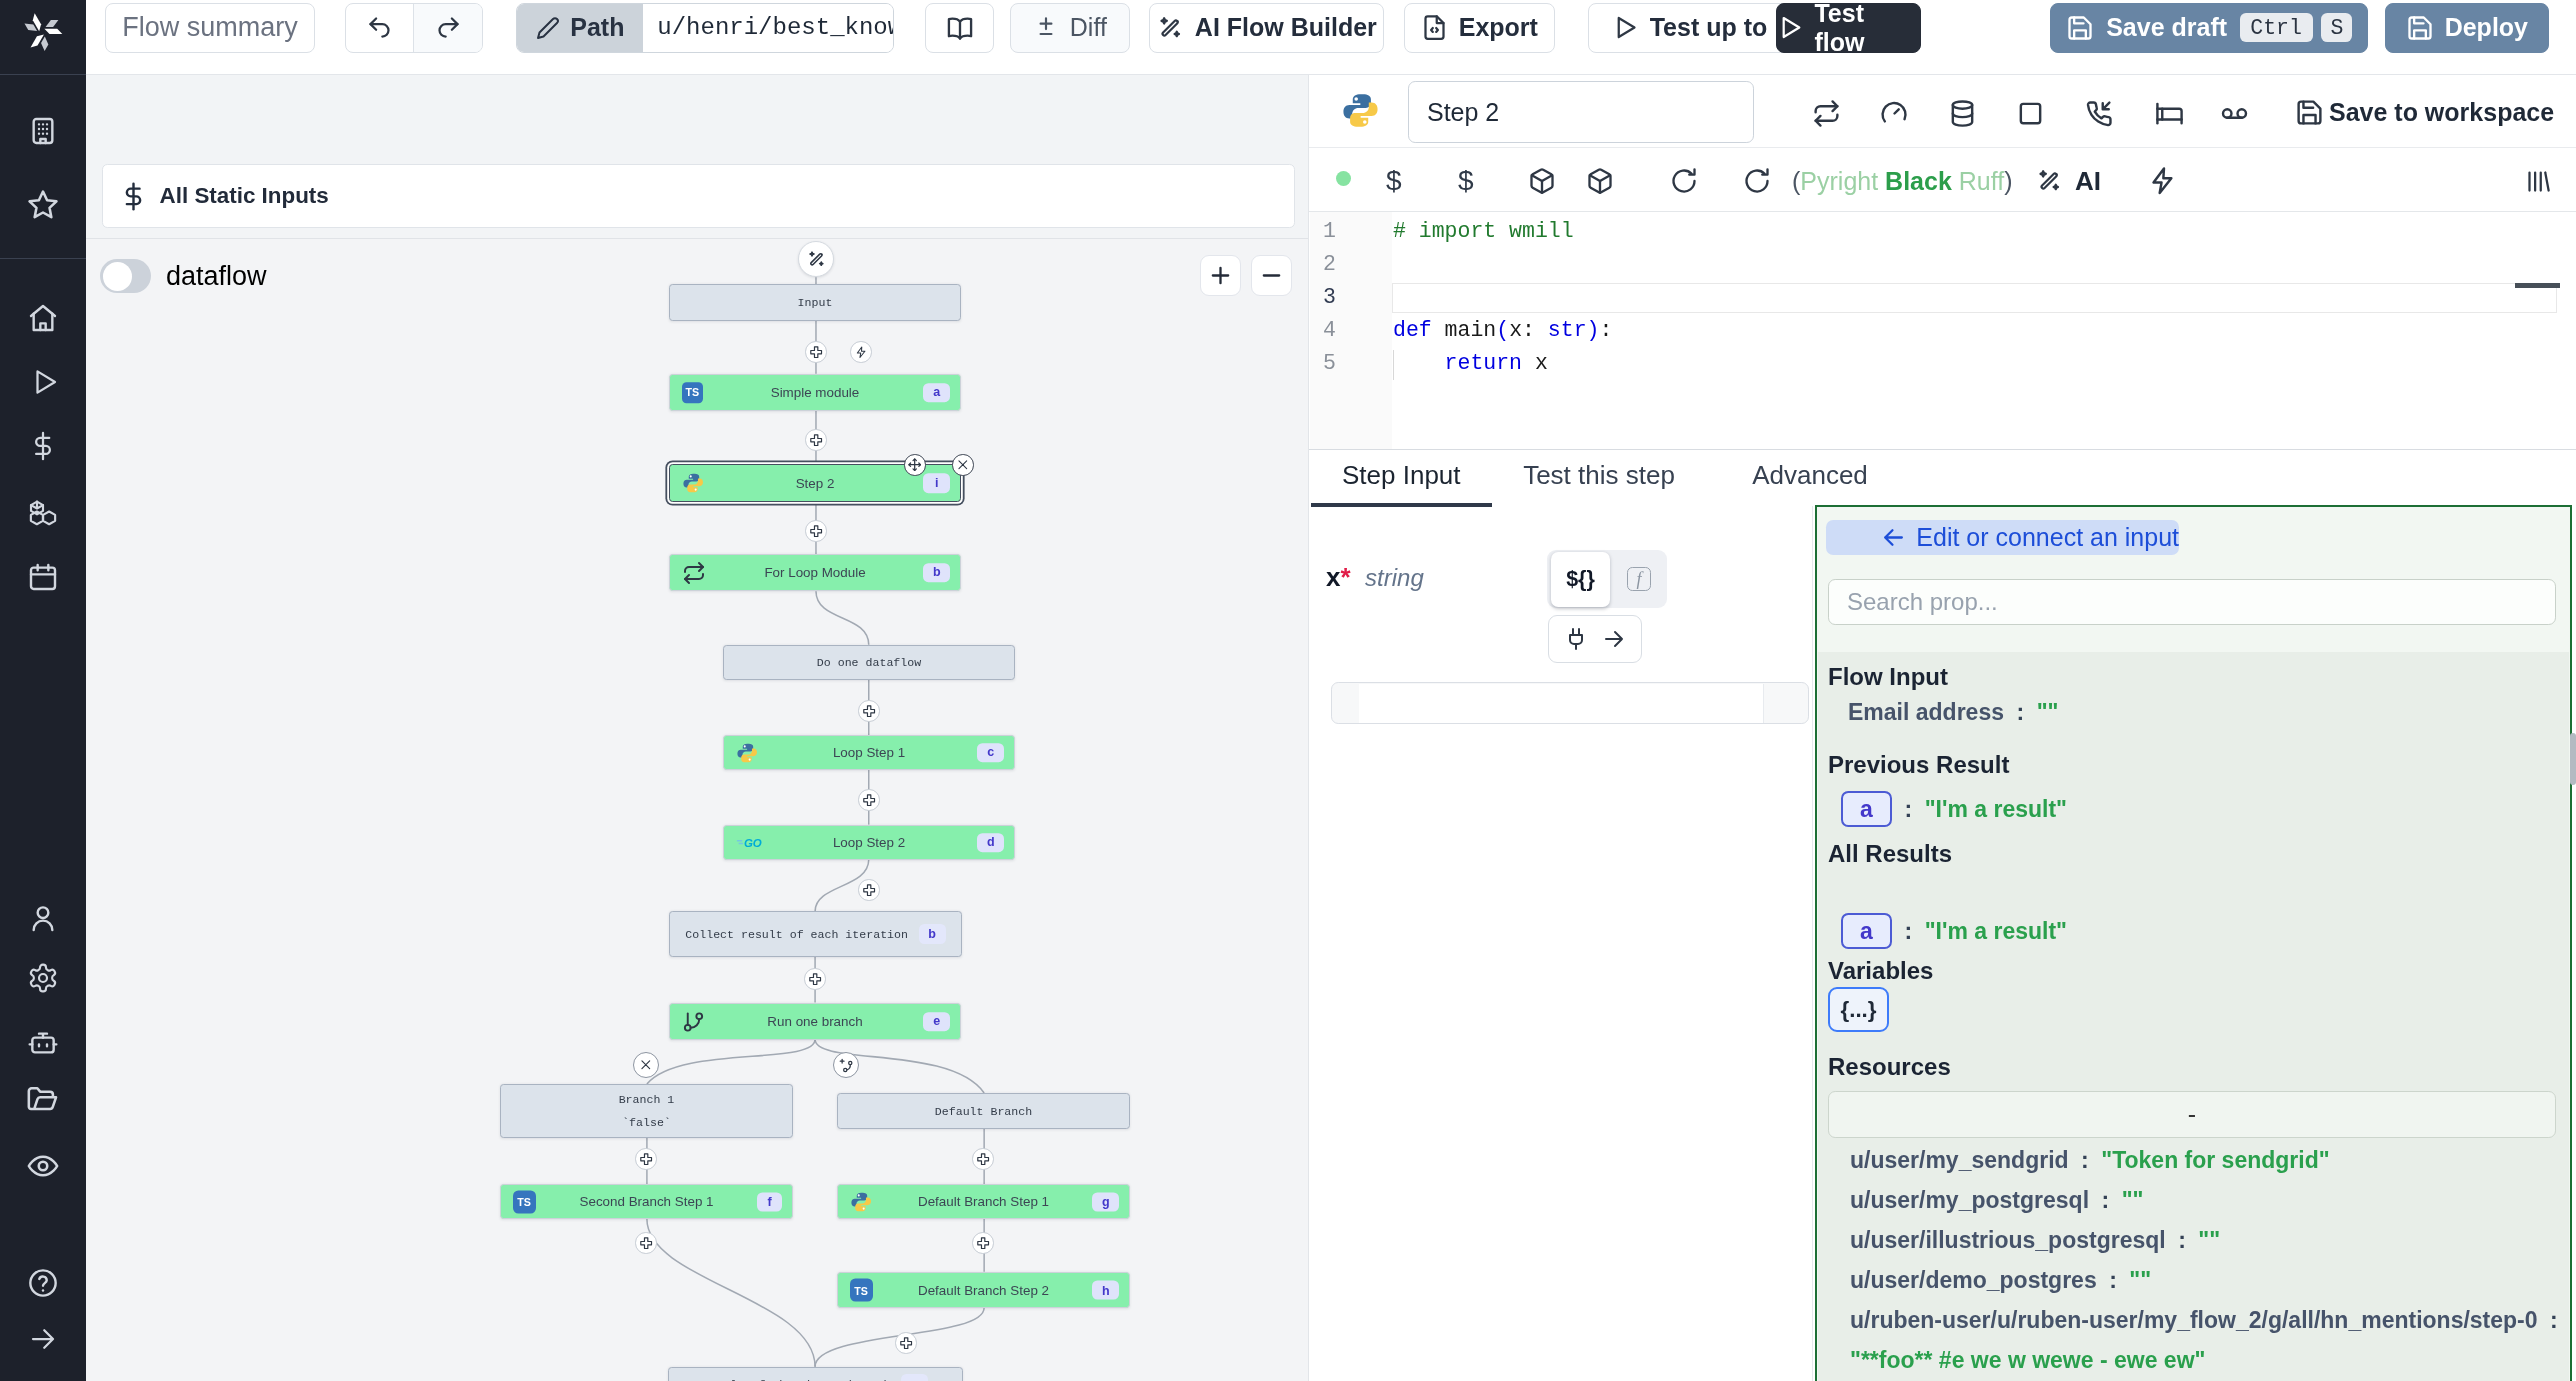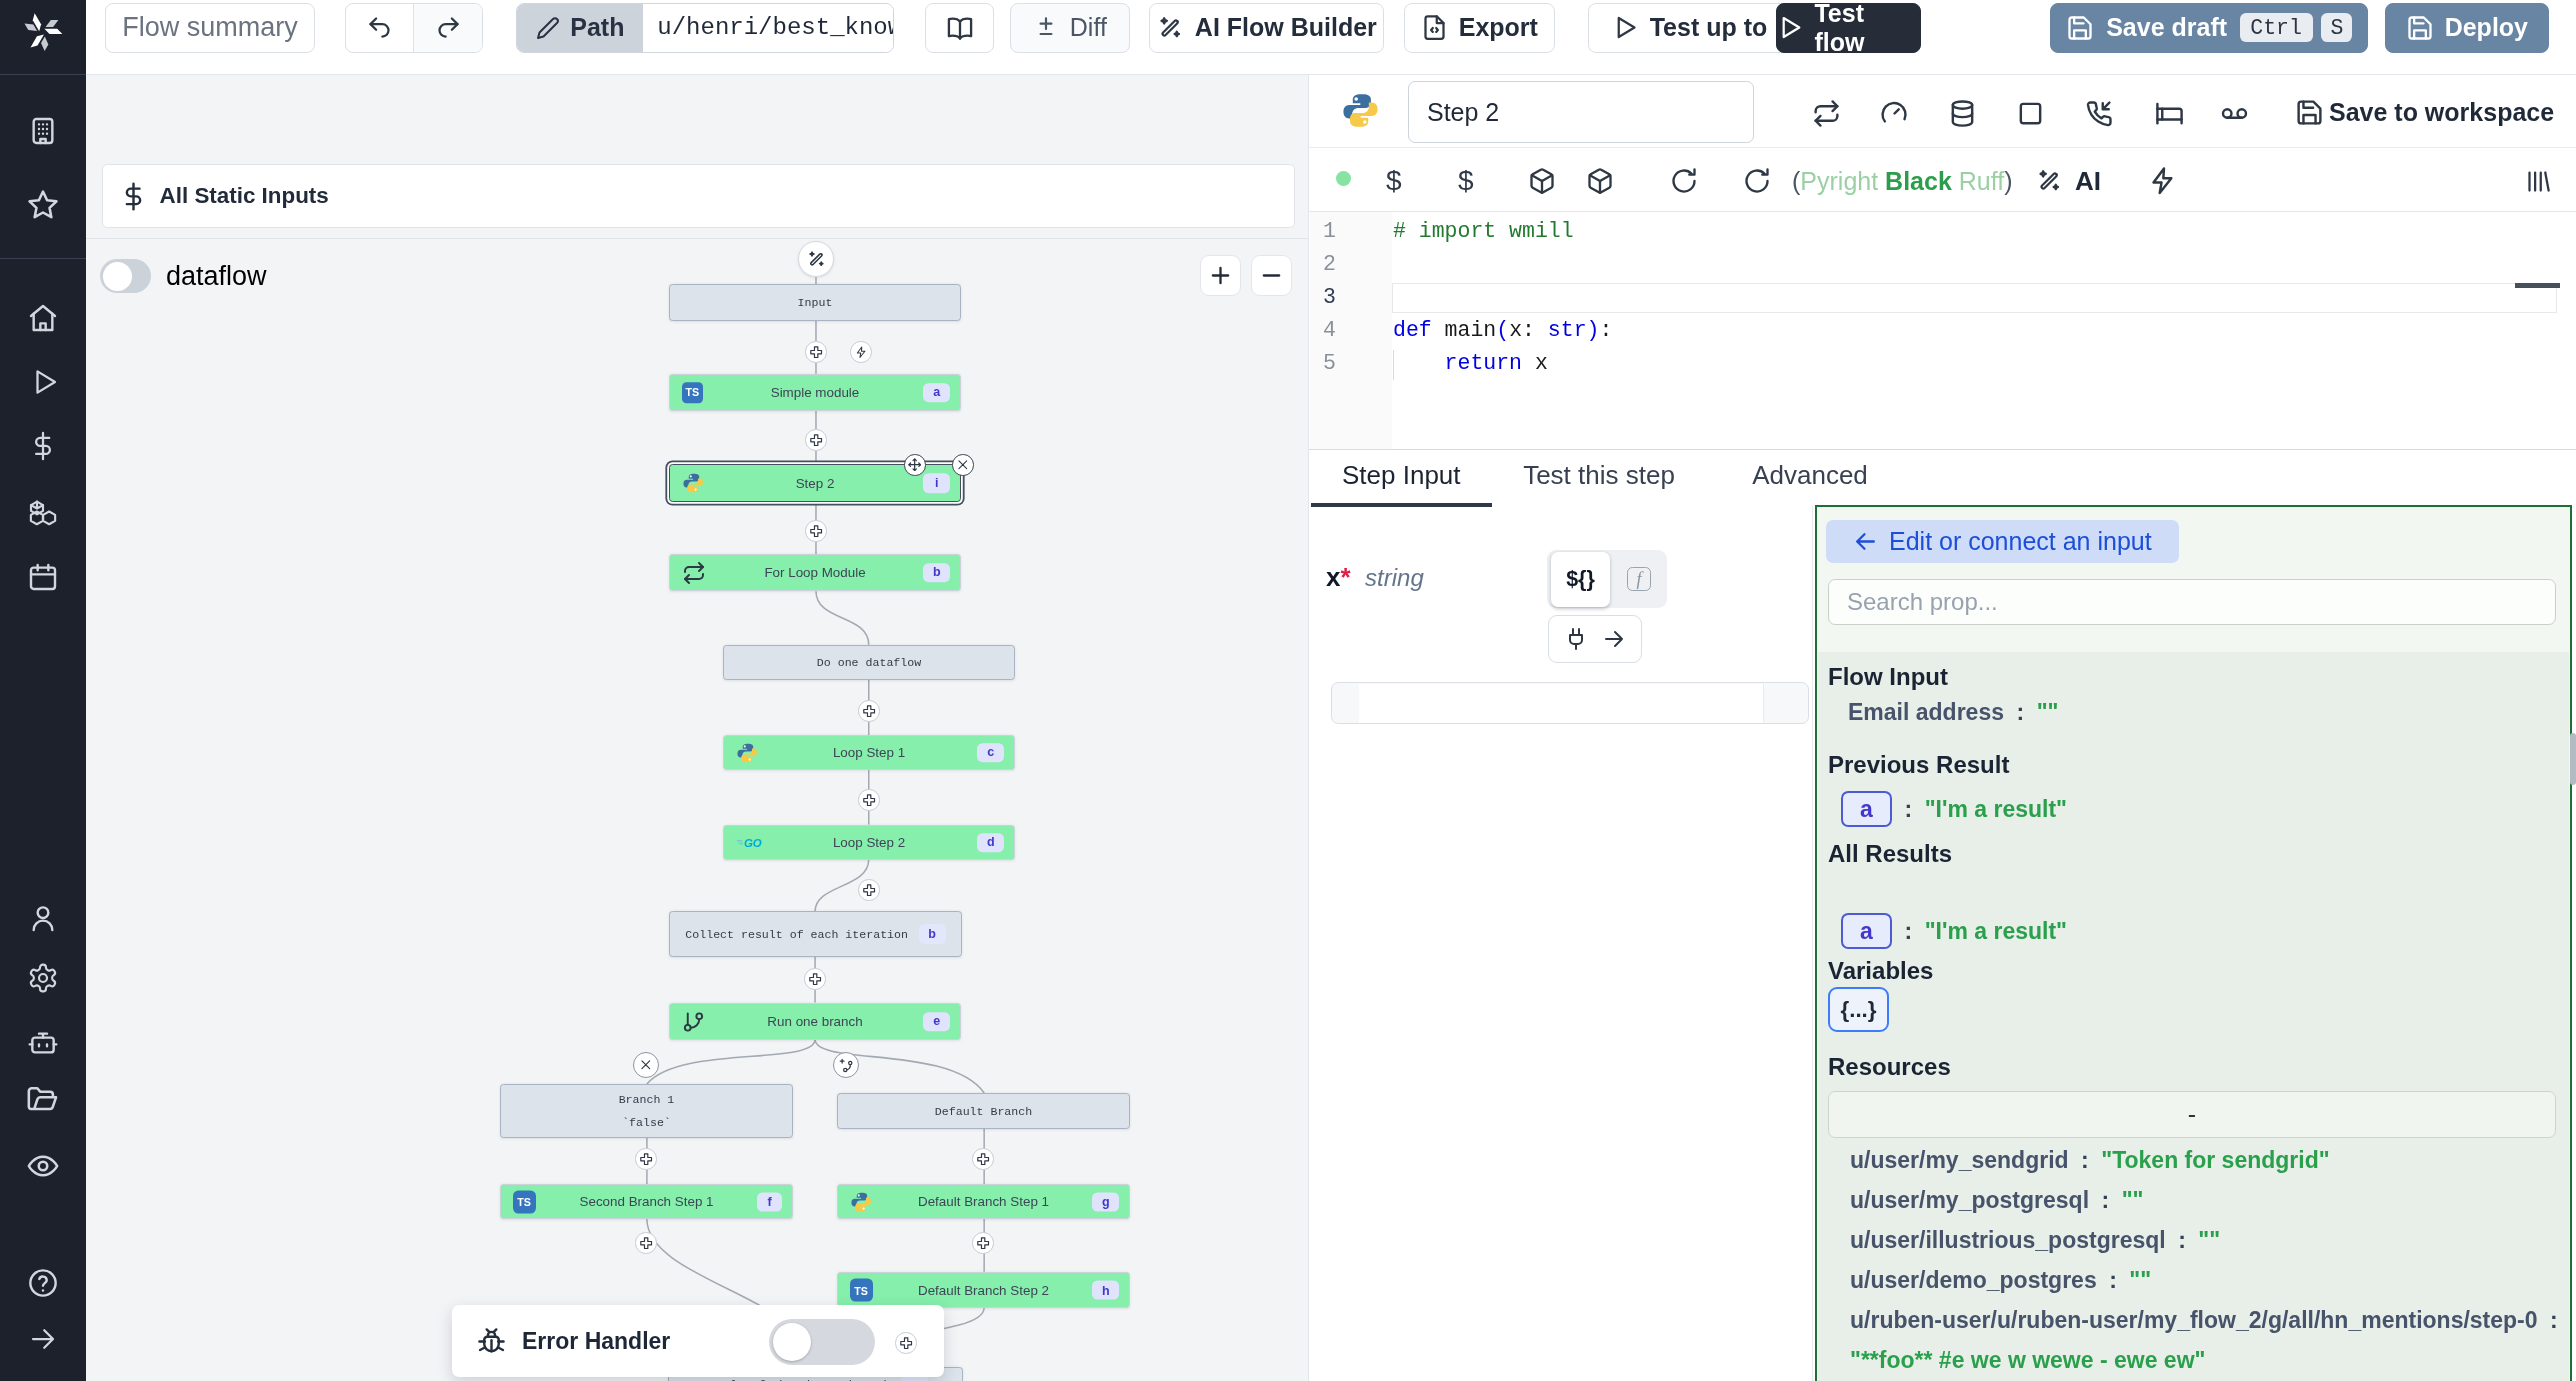--- a/index.html
+++ b/index.html
@@ -449,33 +449,20 @@
       <svg class="ic" width="14.3" height="14.3" viewBox="0 0 24 24" style="stroke-width:2">
         <path d="M9.2 3h5.6v6.2H21v5.6h-6.2V21H9.2v-6.2H3V9.2h6.2Z"></path>
       </svg>
     </div>
   <div class="plus" style="left:809px;top:1257px;z-index:6">
       <svg class="ic" width="14.3" height="14.3" viewBox="0 0 24 24" style="stroke-width:2">
         <path d="M9.2 3h5.6v6.2H21v5.6h-6.2V21H9.2v-6.2H3V9.2h6.2Z"></path>
       </svg>
     </div>
 
-  <div class="abs" style="left:366px;top:1230px;width:492px;height:72px;background:#fff;border-radius:7.2px;box-shadow:0 5.4px 16px rgba(15,23,42,.16);z-index:5;display:flex;align-items:center;padding-left:25px;gap:16px">
-    <svg class="ic" width="29" height="29" viewBox="0 0 24 24" style="stroke:#232d3d;stroke-width:2">
-        <path d="m8 2 1.9 1.9M16 2l-1.9 1.9"></path>
-        <path d="M9 7.5V7a3 3 0 1 1 6 0v.5"></path>
-        <path d="M12 20c-3.3 0-6-2.7-6-6v-3.5a2.5 2.5 0 0 1 2.5-2.5h7a2.5 2.5 0 0 1 2.5 2.5V14c0 3.3-2.7 6-6 6Z"></path>
-        <path d="M12 20v-9"></path>
-        <path d="M6.5 12H2M6.5 17l-4 2M22 12h-4.5M21.5 19l-4-2"></path>
-      </svg>
-    <span style="font-size:23px;font-weight:700;color:#1d2737">Error Handler</span>
-    <div style="position:absolute;right:69px;top:14.3px;width:106px;height:46px;background:#d5d8de;border-radius:23px">
-      <div style="position:absolute;left:3.6px;top:3.6px;width:38px;height:38px;background:#fff;border-radius:50%;box-shadow:0 0.9px 2.7px rgba(0,0,0,.25)"></div>
-    </div>
-  </div>
 </div>
 
 <div class="abs" id="rightpanel" style="left:1308px;top:75px;width:1268px;height:1306px;background:#fff;border-left:0.9px solid #e2e5e9;overflow:hidden;z-index:5">
 
   <svg class="abs" style="left:32px;top:16px" width="39" height="39" viewBox="0 0 48 48">
     <path fill="#3b6fa0" d="M24 4c-5.5 0-9.5 2.2-9.5 6.2V15h9.3v2.2H10.3C5.7 17.2 3 20.6 3 25.5s2.7 8.3 7.3 8.3h3.5v-5.6c0-4.2 3.3-7.4 7.5-7.4h9.2c3.4 0 6.3-2.5 6.3-5.9v-4.7C36.8 6 32.6 4 27.5 4Z"></path>
     <circle fill="#fff" cx="18.7" cy="9.8" r="2.2"></circle>
     <path fill="#f7c948" d="M24 44c5.5 0 9.5-2.2 9.5-6.2V33h-9.3v-2.2h13.5c4.6 0 7.3-3.4 7.3-8.3s-2.7-8.3-7.3-8.3h-3.5v5.6c0 4.2-3.3 7.4-7.5 7.4h-9.2c-3.4 0-6.3 2.5-6.3 5.9v4.7C11.2 42 15.4 44 20.5 44Z"></path>
     <circle fill="#fff" cx="29.3" cy="38.2" r="2.2"></circle>
   </svg>
@@ -594,21 +581,21 @@
   <div class="abs" style="left:21.5px;top:607px;width:478px;height:42px;background:#f7f8f9;border:0.9px solid #dbdfe5;border-radius:7.2px;overflow:hidden">
     <div class="abs" style="left:27px;top:0.9px;width:404px;height:39px;background:#fff"></div>
     <div class="abs" style="left:431px;top:0.9px;width:0.9px;height:39px;background:#e8ebef"></div>
   </div>
 
   <div class="abs" style="left:503px;top:431px;width:0.9px;height:875px;background:#e6e9ed"></div>
 
   <div class="abs" style="left:506px;top:430px;width:757px;height:894px;background:#f2f7f2;border:2.7px solid #1d6f35"></div>
   <div class="abs" style="left:509px;top:577px;width:751px;height:745px;background:#e8eee8"></div>
 
-  <div class="abs" style="left:517px;top:445px;width:353px;height:43px;background:#cedcf7;border-radius:7.2px;display:flex;align-items:center;justify-content:center;gap:10.7px;font-size:25px;color:#1d4ed8;font-weight:500">
+  <div class="abs" style="left:517px;top:445px;width:353px;height:35px;background:#cedcf7;border-radius:7.2px;display:flex;align-items:center;justify-content:flex-end;gap:10.7px;font-size:25px;color:#1d4ed8;font-weight:500">
     <svg class="ic" width="25" height="25" viewBox="0 0 24 24" style="stroke:#1d4ed8;stroke-width:2.2">
         <path d="M20 12H4M11 5l-7 7 7 7"></path>
       </svg>
     Edit or connect an input
   </div>
 
   <div class="abs" style="left:519px;top:504px;width:728px;height:46px;background:#fcfefc;border:1.8px solid #c8d1c9;border-radius:7.2px;display:flex;align-items:center;padding-left:18px;font-size:24px;color:#98a2ae">Search prop...</div>
 
   <div class="ghead" style="left:519px;top:588px">Flow Input</div>
   <div class="grow" style="left:539px;top:624px">

